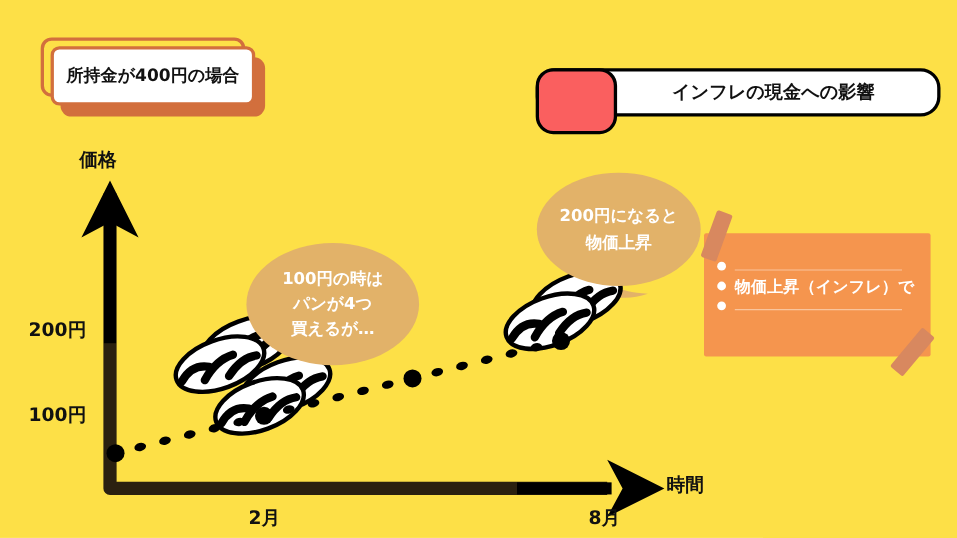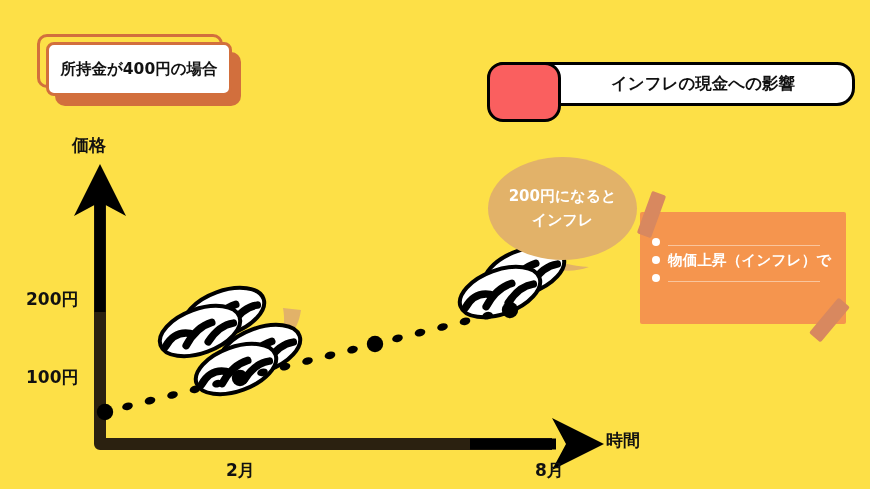--- a/index.html
+++ b/index.html
@@ -128,23 +128,28 @@
       </g>
   </svg>
 
   <div class="axis-label ylabel">価格</div>
   <div class="axis-label xlabel">時間</div>
   <div class="tick-label ytick-200">200円</div>
   <div class="tick-label ytick-100">100円</div>
   <div class="tick-label xtick-feb">2月</div>
   <div class="tick-label xtick-aug">8月</div>
 
+  <div class="bubble bubble-feb">
+    <div>100円の時は</div>
+    <div>パンが4つ</div>
+    <div>買えるが…</div>
+  </div>
   <div class="bubble bubble-aug">
     <div>200円になると</div>
-    <div>インフレ</div>
+    <div>物価上昇</div>
   </div>
 
   <div class="note">
     <div class="note-rows">
       <div class="note-row">
         <span class="note-bullet"></span>
         <span class="note-rule"></span>
       </div>
       <div class="note-row">
         <span class="note-bullet"></span>

